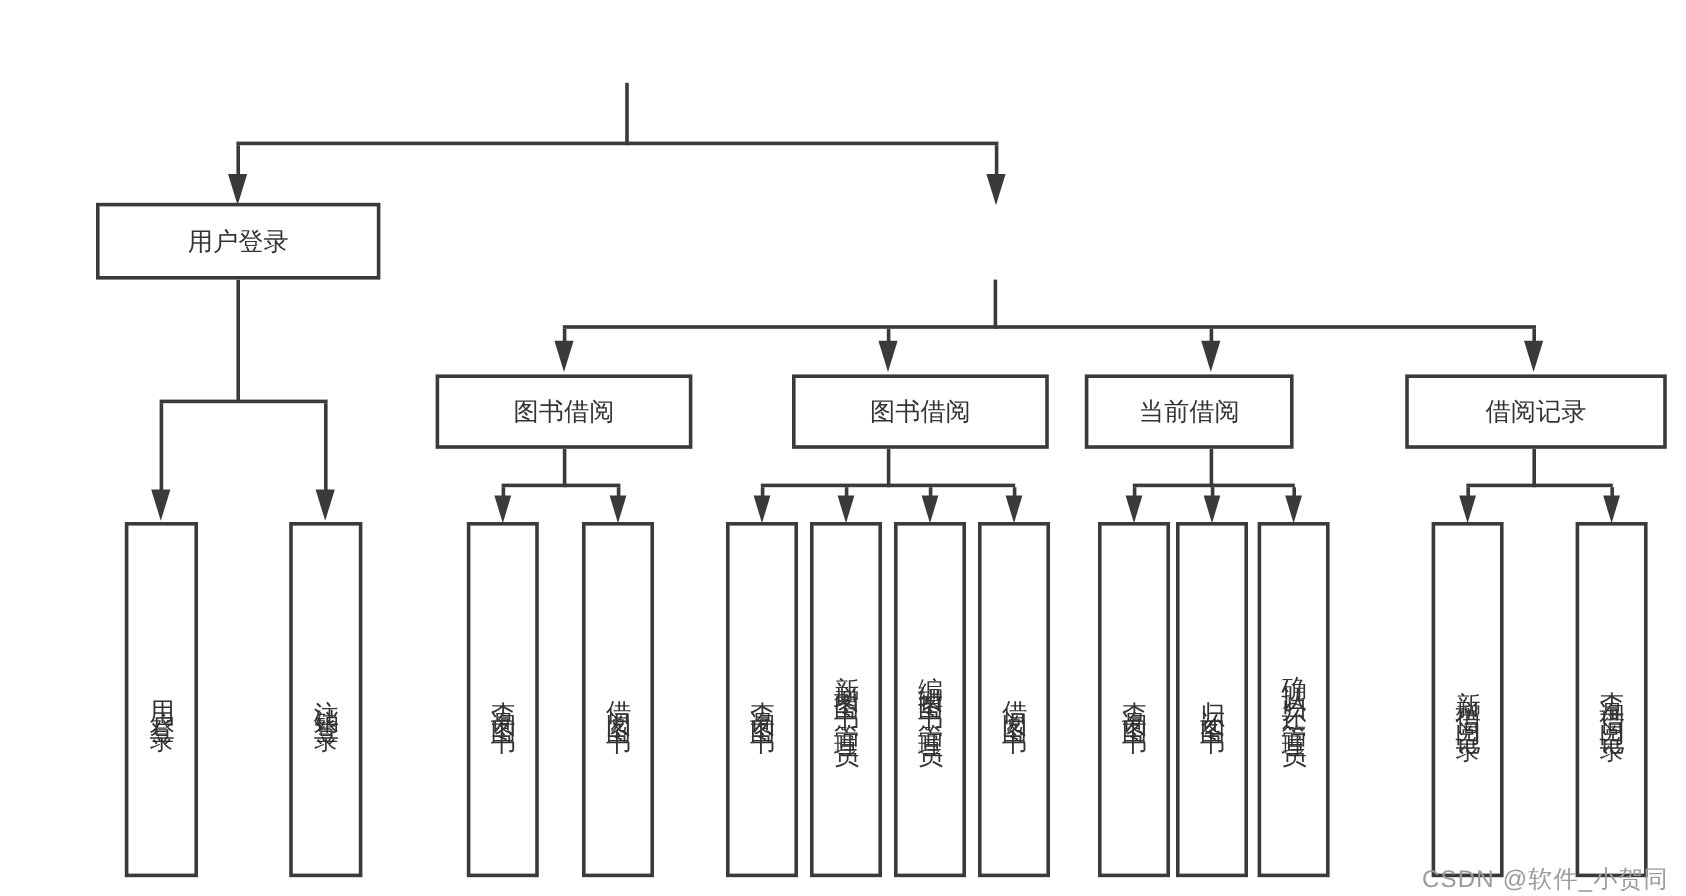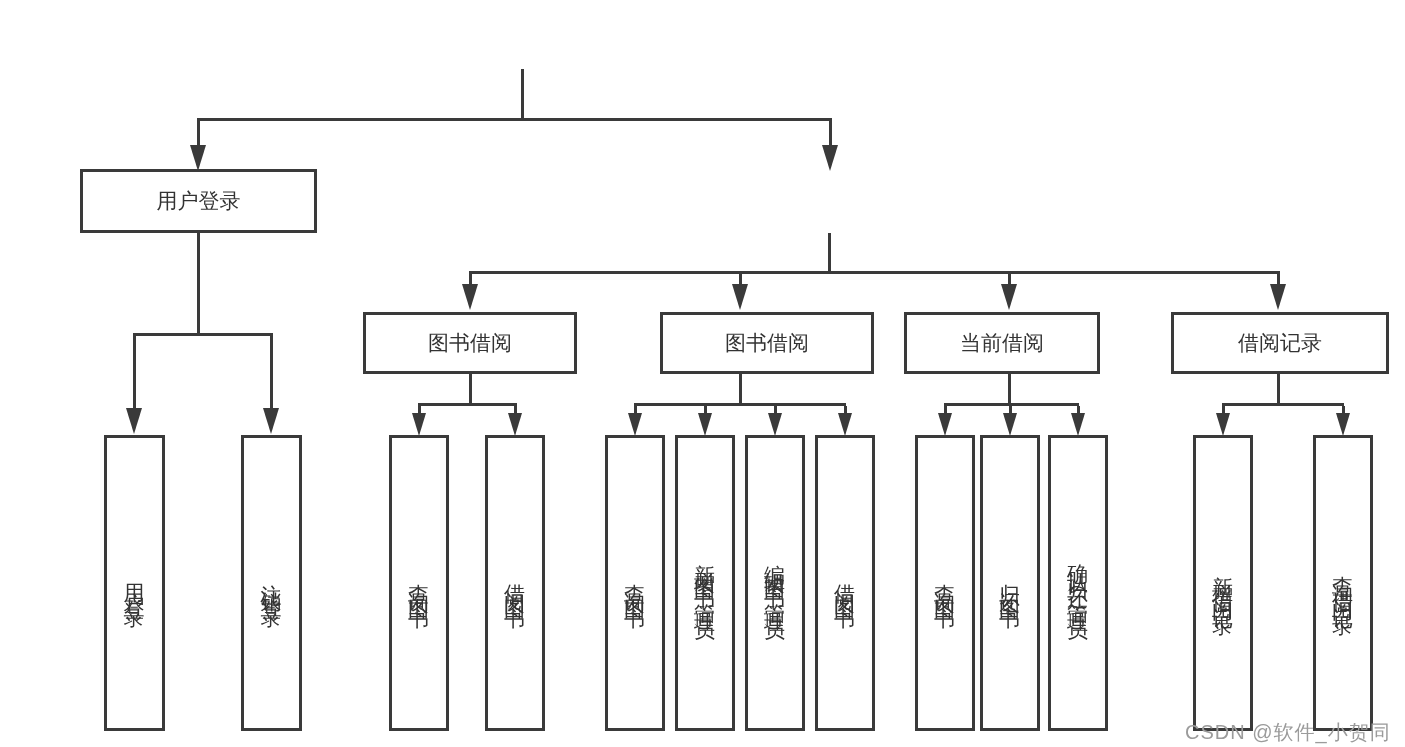--- a/index.html
+++ b/index.html
@@ -79,21 +79,21 @@
   <div class="v" style="left:1222px;top:406px;height:9px;"></div>
   <div class="ah s" style="left:1216px;top:413px;"></div>
   <div class="v" style="left:1342px;top:406px;height:9px;"></div>
   <div class="ah s" style="left:1336px;top:413px;"></div>
 
 
   <div class="box" style="left:80px;top:169px;width:237px;height:64px;">用户登录</div>
 
   <div class="box" style="left:363px;top:312px;width:214px;height:62px;">图书借阅</div>
   <div class="box" style="left:660px;top:312px;width:214px;height:62px;">图书借阅</div>
-  <div class="box" style="left:904px;top:312px;width:196px;height:62px;">当前借阅</div>
+  <div class="box" style="left:904px;top:312px;width:174px;height:62px;">当前借阅</div>
   <div class="box" style="left:1171px;top:312px;width:218px;height:62px;">借阅记录</div>
 
   <div class="box leaf" style="left:104px;top:435px;width:61px;height:296px;">用户登录</div>
   <div class="box leaf" style="left:241px;top:435px;width:61px;height:296px;">注销登录</div>
 
   <div class="box leaf" style="left:389px;top:435px;width:60px;height:296px;">查询图书</div>
   <div class="box leaf" style="left:485px;top:435px;width:60px;height:296px;">借阅图书</div>
 
   <div class="box leaf" style="left:605px;top:435px;width:60px;height:296px;">查询图书</div>
   <div class="box leaf" style="left:675px;top:435px;width:60px;height:296px;">新增图书（管理员）</div>

